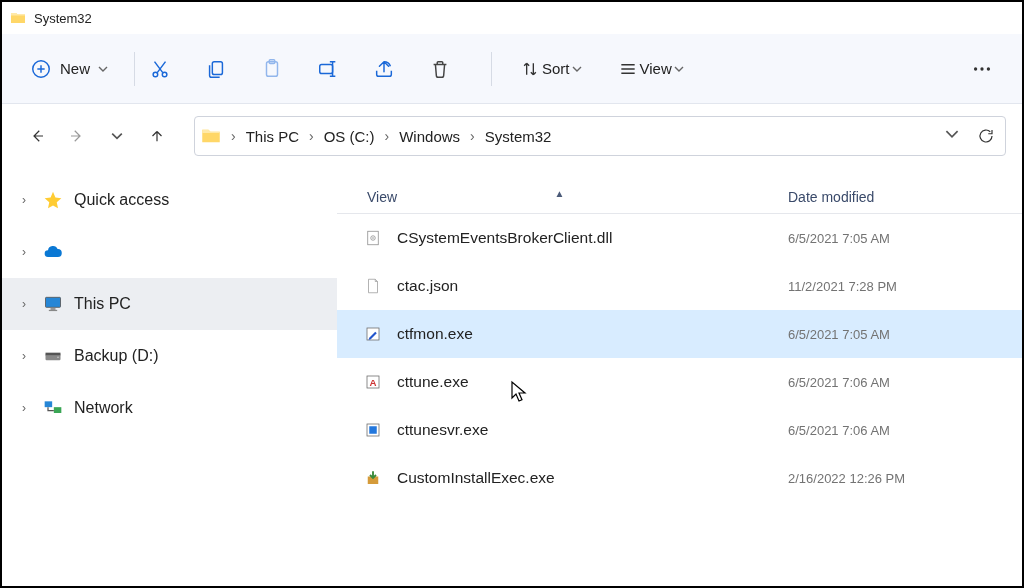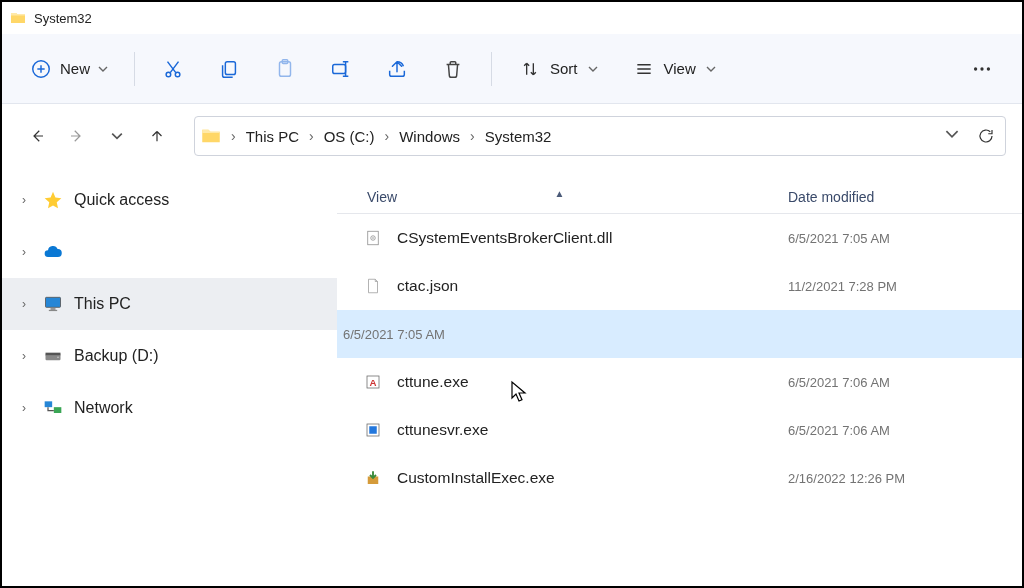--- a/index.html
+++ b/index.html
@@ -4,26 +4,26 @@
 <style>
   * { box-sizing: border-box; margin: 0; padding: 0; }
   body { font-family: "Segoe UI", -apple-system, sans-serif; font-size: 14px; color: #222; background: #fff; width: 1024px; height: 588px; overflow: hidden; border: 2px solid #000; }
   .window { display: flex; flex-direction: column; height: 100%; }
 
   .titlebar { display: flex; align-items: center; height: 32px; padding: 0 8px; gap: 8px; background: #fff; }
   .titlebar .icon { width: 16px; height: 16px; }
   .titlebar .title { font-size: 13px; }
 
   .toolbar { display: flex; align-items: center; height: 70px; padding: 0 16px; background: #f6f8fd; gap: 8px; border-bottom: 1px solid #e2e6ee; }
-  .tb-btn { display: flex; align-items: center; justify-content: center; height: 40px; min-width: 48px; border-radius: 4px; cursor: pointer; color: #1a5fb4; }
+  .tb-btn { display: flex; align-items: center; justify-content: space-between; height: 40px; min-width: 48px; border-radius: 4px; cursor: pointer; color: #1a5fb4; }
   .tb-new { border: none; padding: 0 12px; gap: 8px; color: #222; }
   .tb-new .plus-circle { color: #1a5fb4; }
   .tb-new .label { font-size: 15px; }
   .tb-sep { width: 1px; height: 34px; background: #d6dbe5; margin: 0 6px; }
-  .tb-text-btn { padding: 0 14px; gap: 10px; color: #222; }
+  .tb-text-btn { padding: 0 14px; gap: 2px; color: #222; }
   .tb-text-btn .label { font-size: 15px; }
   .overflow { display:flex; align-items:center; justify-content:center; width:48px; height:40px; cursor:pointer;}
 
   .navbar { display: flex; align-items: center; height: 64px; padding: 0 16px 0 20px; gap: 10px; }
   .nav-btn { width: 30px; height: 30px; display:flex; align-items:center; justify-content:center; border-radius:4px; cursor:pointer; color:#222; }
   .nav-btn.disabled { color:#999; }
   .addressbar { flex:1; height:40px; border:1px solid #cfd3dc; border-radius:4px; margin-left:12px; display:flex; align-items:center; padding:0 10px 0 6px; gap:4px; }
   .crumb { display:flex; align-items:center; gap:4px; padding:4px 4px; cursor:pointer; border-radius:3px; font-size:15px; }
   .chev { color:#666; padding:0 2px; }
   .addr-right { margin-left:auto; display:flex; gap:18px; color:#555; }
@@ -291,20 +291,29 @@
                 <svg width="18" height="18" viewBox="0 0 24 24">
                   <path d="M6 3h9l3 3v15H6z" fill="#fff" stroke="#999"></path>
                   <path d="M15 3v3h3" fill="none" stroke="#999"></path>
                 </svg>
               </span>
               <span>ctac.json</span>
             </div>
             <div class="cell-date">11/2/2021 7:28 PM</div>
           </div>
           <div class="filerow selected">
+            <div class="cell-name">
+              <span class="fileicon">
+                <svg width="18" height="18" viewBox="0 0 24 24">
+                  <rect x="4" y="4" width="16" height="16" fill="#fff" stroke="#666"></rect>
+                  <path d="M7 17l8-8 2 2-8 8-3 1z" fill="#2255cc"></path>
+                </svg>
+              </span>
+              <span>ctfmon.exe</span>
+            </div>
             <div class="cell-date">6/5/2021 7:05 AM</div>
           </div>
           <div class="filerow">
             <div class="cell-name">
               <span class="fileicon">
                 <svg width="18" height="18" viewBox="0 0 24 24">
                   <rect x="4" y="4" width="16" height="16" fill="#fff" stroke="#666"></rect>
                   <text x="12" y="17" text-anchor="middle" font-size="13" font-weight="bold" fill="#cc3333">A</text>
                 </svg>
               </span>

